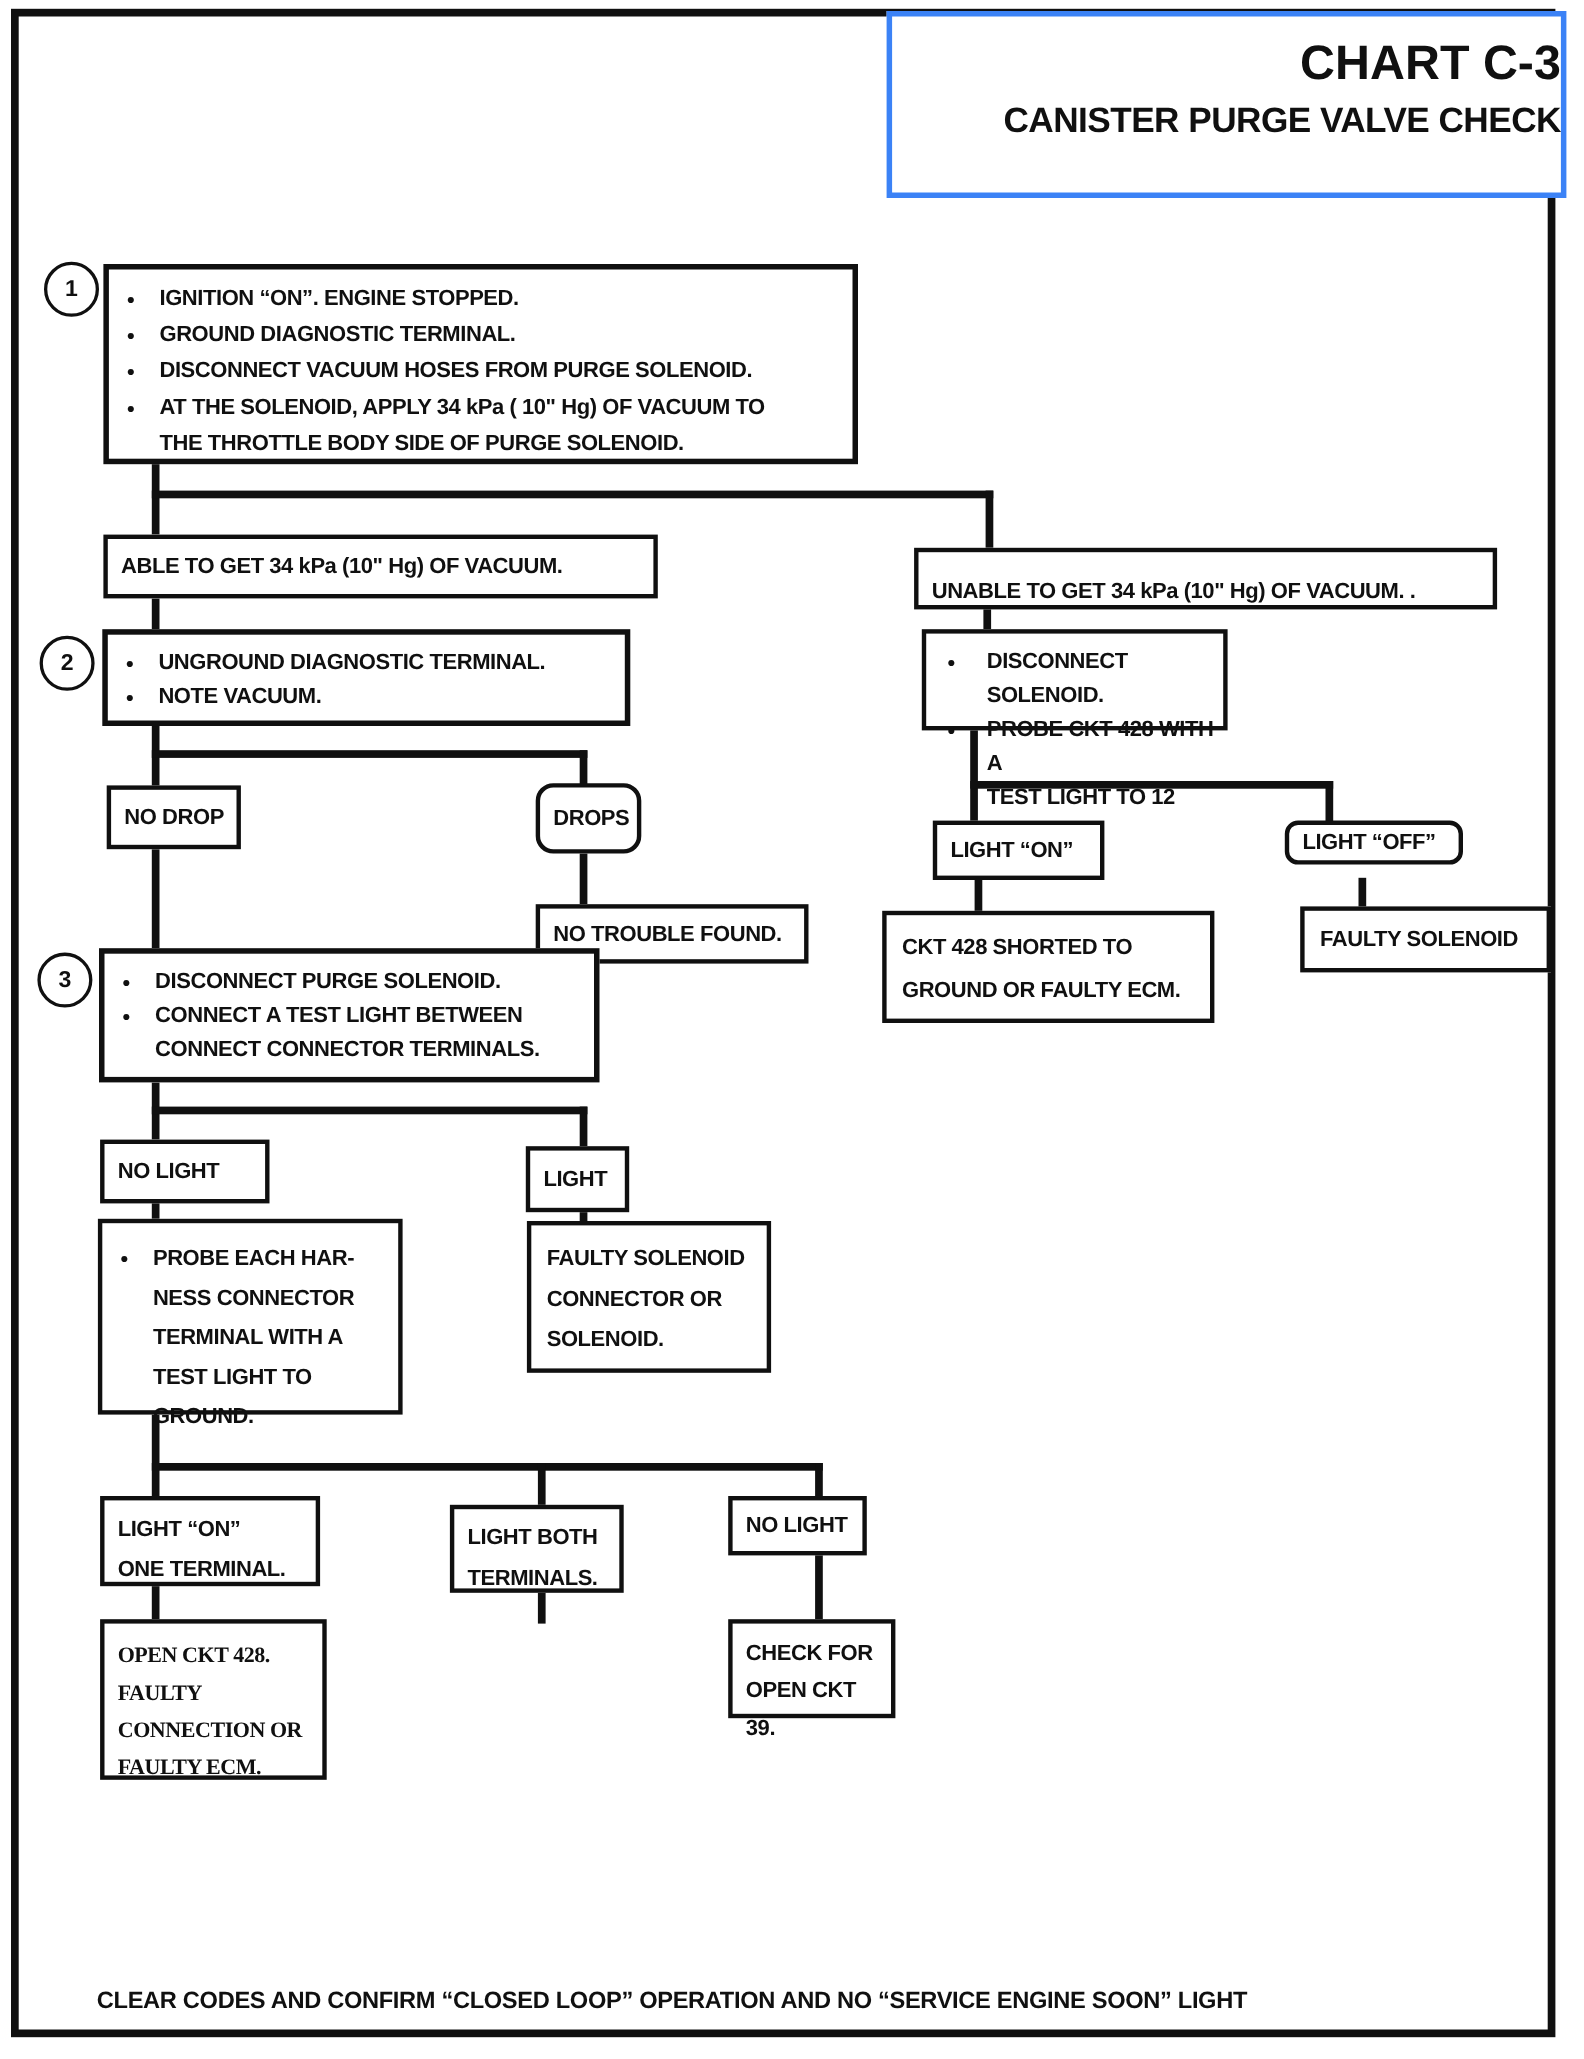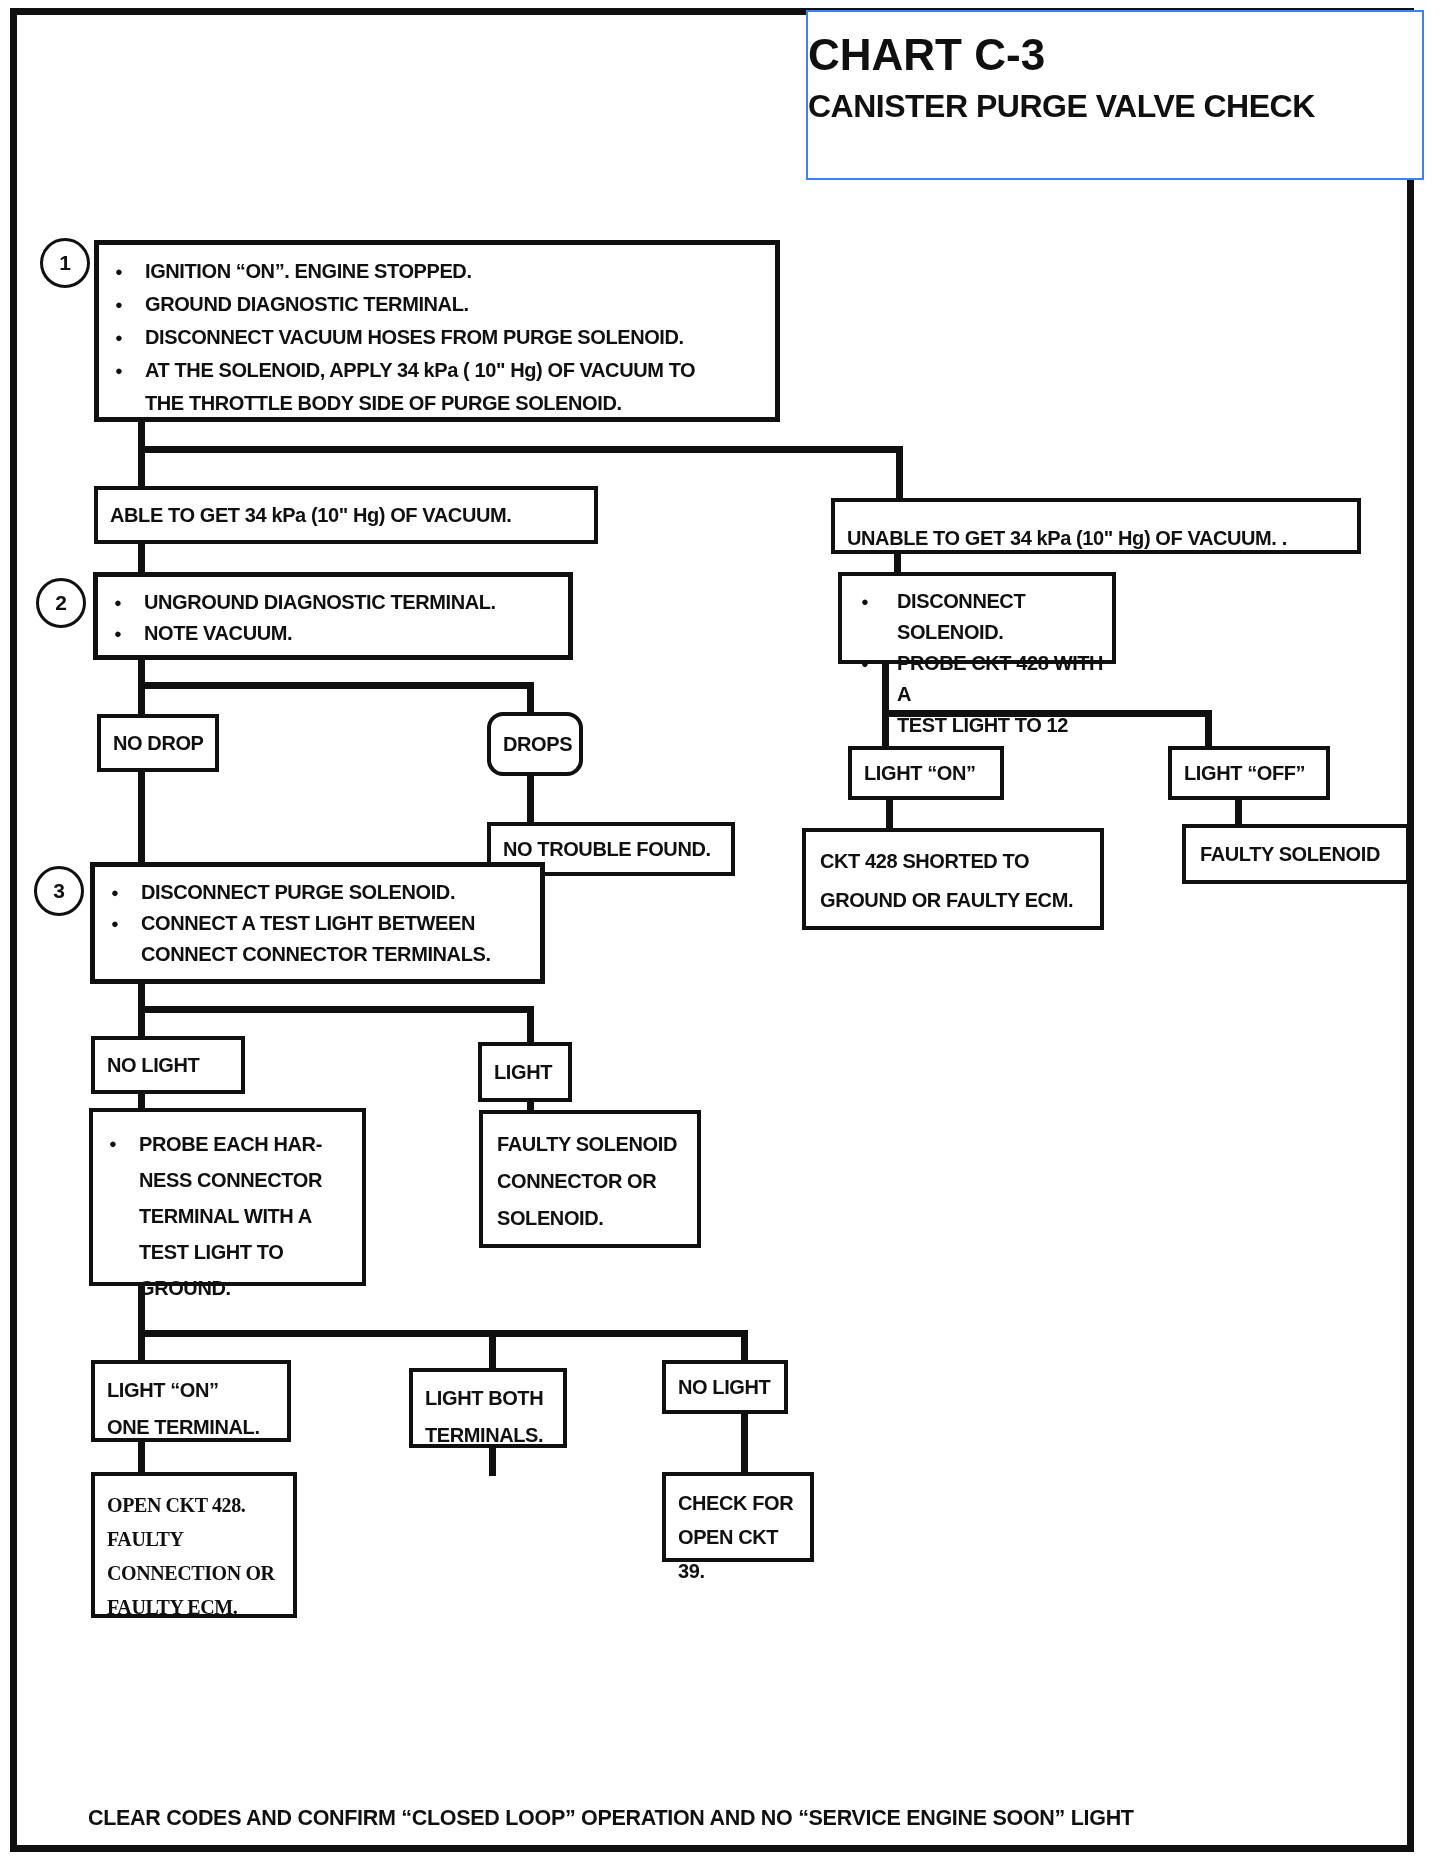--- a/index.html
+++ b/index.html
@@ -14,22 +14,22 @@
   .flexc{display:flex;align-items:center;padding-left:12px;}
   .pre{white-space:pre-line;}
   .pad{padding:10px 8px 8px 13px;}
   .brow{display:flex;align-items:flex-start;}
   .dot{flex:0 0 30px;font-size:13px;line-height:inherit;padding-left:3px;}
   .btxt{flex:1;}
   .circle{position:absolute;width:44px;height:44px;border:3px solid #101010;border-radius:50%;
           background:#fff;display:flex;align-items:center;justify-content:center;
           font-weight:bold;font-size:21px;z-index:3;}
   .title-box{position:absolute;left:806px;top:10px;width:618px;height:170px;
-             border:2px solid #3b82f6;background:#fff;box-sizing:border-box;
-             text-align:left;z-index:5;}
+             border:5px solid #3b82f6;background:#fff;box-sizing:border-box;
+             text-align:right;z-index:5;}
   .chart-title{font-weight:bold;font-size:44px;letter-spacing:0px;margin-top:18px;}
   .chart-subtitle{font-weight:bold;font-size:32px;letter-spacing:-0.5px;margin-top:8px;}
   .footer-note{position:absolute;left:88px;top:1806px;width:1200px;
                font-weight:bold;font-size:21.5px;letter-spacing:-0.3px;}
   .lh31{line-height:31px;}
   .lh33{line-height:33px;}
   .lh36{line-height:36px;}
   .lh37{line-height:37px;}
   .lh34{line-height:34px;}
   .lh39{line-height:39px;}
@@ -140,21 +140,21 @@
   <div class="box flexc" style="left:487px;top:712px;width:96px;height:64px;border-radius:16px;">
     <span>DROPS</span>
   </div>
   <div class="box flexc" style="left:487px;top:822px;width:248px;height:54px;">
     <span>NO TROUBLE FOUND.</span>
   </div>
 
   <div class="box flexc" style="left:848px;top:746px;width:156px;height:54px;">
     <span>LIGHT “ON”</span>
   </div>
-  <div class="box flexc" style="left:1168px;top:746px;width:162px;height:54px;">
+  <div class="box flexc" style="left:1168px;top:746px;width:162px;height:40px;border-radius:12px;">
     <span>LIGHT “OFF”</span>
   </div>
   <div class="box pre lh39" style="left:802px;top:828px;width:302px;height:102px;padding:10px 8px 8px 14px;">CKT 428 SHORTED TO
 GROUND OR FAULTY ECM.</div>
   <div class="box flexc" style="left:1182px;top:824px;width:228px;height:60px;padding-left:14px;">
     <span>FAULTY SOLENOID</span>
   </div>
 
   <div class="box heavy pad lh31" style="left:90px;top:862px;width:455px;height:122px;">
     <div class="brow">

